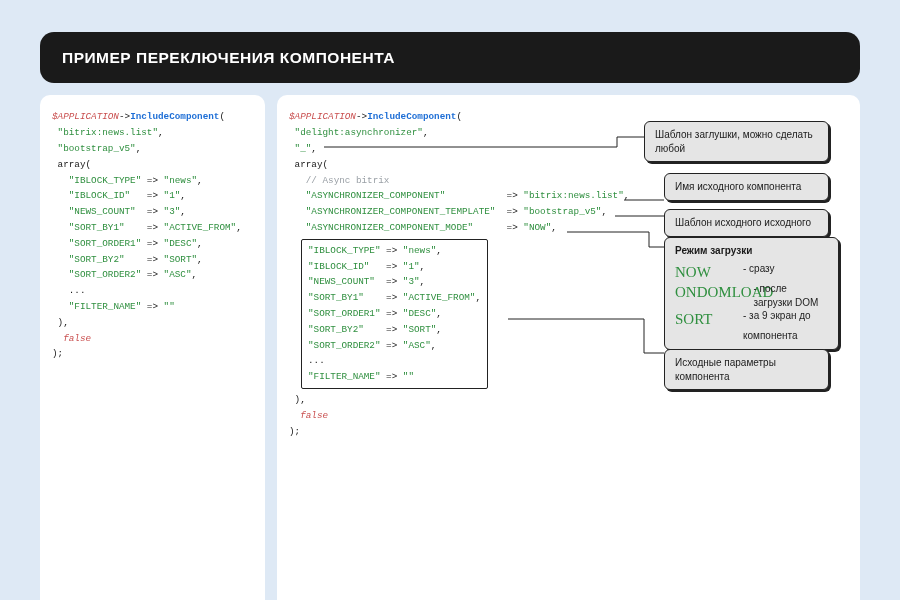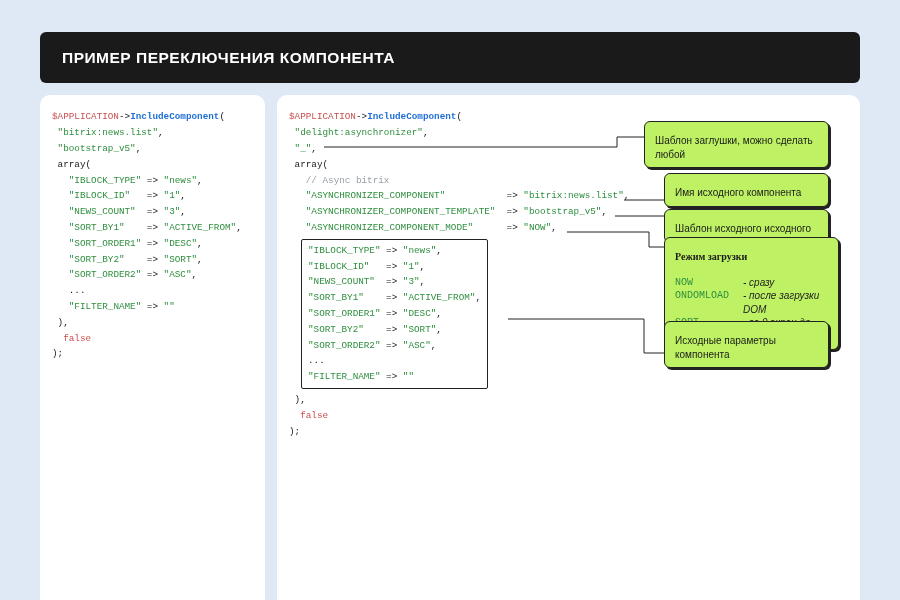--- a/index.html
+++ b/index.html
@@ -10,21 +10,21 @@
     background: #dee9f5;
     font-family: 'Courier New', Courier, monospace;
     overflow: hidden;
   }
   .page {
     padding: 32px 40px 28px;
   }
   .header {
     background: #1a1a1a;
     color: #fff;
-    border-radius: 6px;
+    border-radius: 14px;
     padding: 16px 22px;
     font-family: Arial, Helvetica, sans-serif;
     font-weight: 800;
     letter-spacing: 0.5px;
     line-height: 1.25;
     font-size: 15.5px;
     text-transform: uppercase;
   }
   .columns {
     display: flex;
@@ -46,52 +46,52 @@
     font-size: 9.3px;
     line-height: 1.7;
     white-space: pre;
     color: #1a1a1a;
     font-family: 'Courier New', Courier, monospace;
     flex: 1;
     min-height: 380px;
   }
 
   
-  .c-var  { color: #c94f4f; }
+  .c-var  { color: #c94f4f; font-style: italic; }
   .c-func { color: #1f6fd6; font-weight: bold; }
   .c-str  { color: #2f8f3f; }
   .c-kw   { color: #1a1a1a; }
   .c-mute { color: #9aa0a6; }
 
   
   .right .code-area { position: relative; }
 
   
   .outlined {
     border: 1.2px solid #222;
     border-radius: 2px;
     padding: 3px 6px 3px 6px;
   }
 
   
   .callout {
     position: absolute;
-    background: #bef264;
+    background: #e5e5e5;
     border: 1.3px solid #222;
     border-radius: 6px;
-    padding: 12px 10px 6px 10px;
+    padding: 6px 10px 6px 10px;
     font-family: Arial, Helvetica, sans-serif;
     font-size: 10px;
     line-height: 1.35;
     box-shadow: 2px 2px 0 0 #222;
   }
   .mode-row { display: flex; gap: 6px; }
-  .mode-row .k { color: #2f8f3f; font-family: Liberation Mono, monospace; font-size: 10px; min-width: 62px; }
-  .mode-row .d { color: #222; font-style: italic; }
-  .mode-title { font-weight: 700; margin-bottom: 12px; font-family: Liberation Serif, serif; }
+  .mode-row .k { color: #2f8f3f; font-family: Liberation Serif, serif; font-size: 15px; min-width: 62px; }
+  .mode-row .d { color: #222; }
+  .mode-title { font-weight: 700; margin-bottom: 4px; }
 
   
   svg.leaders {
     position: absolute;
     top: 0; left: 0;
     pointer-events: none;
   }
 </style>
 </head>
 <body>
@@ -163,21 +163,21 @@
             </div>
           <div class="mode-row">
               <span class="k">SORT</span>
               <span class="d">- за 9 экран до</span>
             </div>
           <div class="mode-row">
               <span class="k"></span>
               <span class="d">  компонента</span>
             </div>
         </div>
-        <div class="callout" style="top:212px; left:375px; width:165px; white-space:pre-line;">Исходные параметры
+        <div class="callout" style="top:240px; left:375px; width:165px; white-space:pre-line;">Исходные параметры
 компонента</div>
 
         
         <svg class="leaders" width="560" height="320">
           <g stroke="#222" stroke-width="1" fill="none">
             <path d="M 35 38 H 328 V 28 H 355"></path>
             <path d="M 335 91 H 375"></path>
             <path d="M 326 107 H 375"></path>
             <path d="M 278 123 H 360 V 138 H 375"></path>
             <path d="M 219 210 H 355 V 244 H 375"></path>

